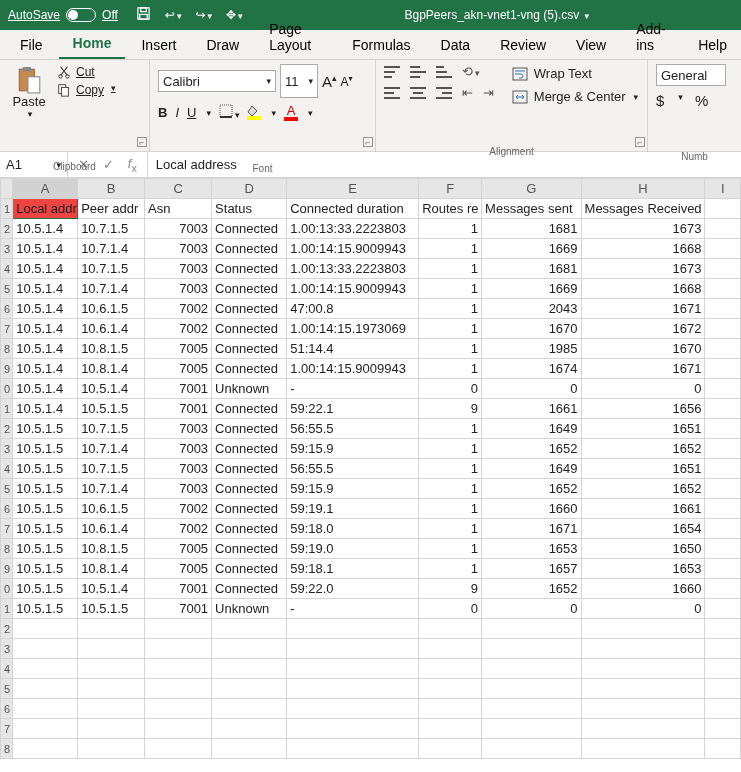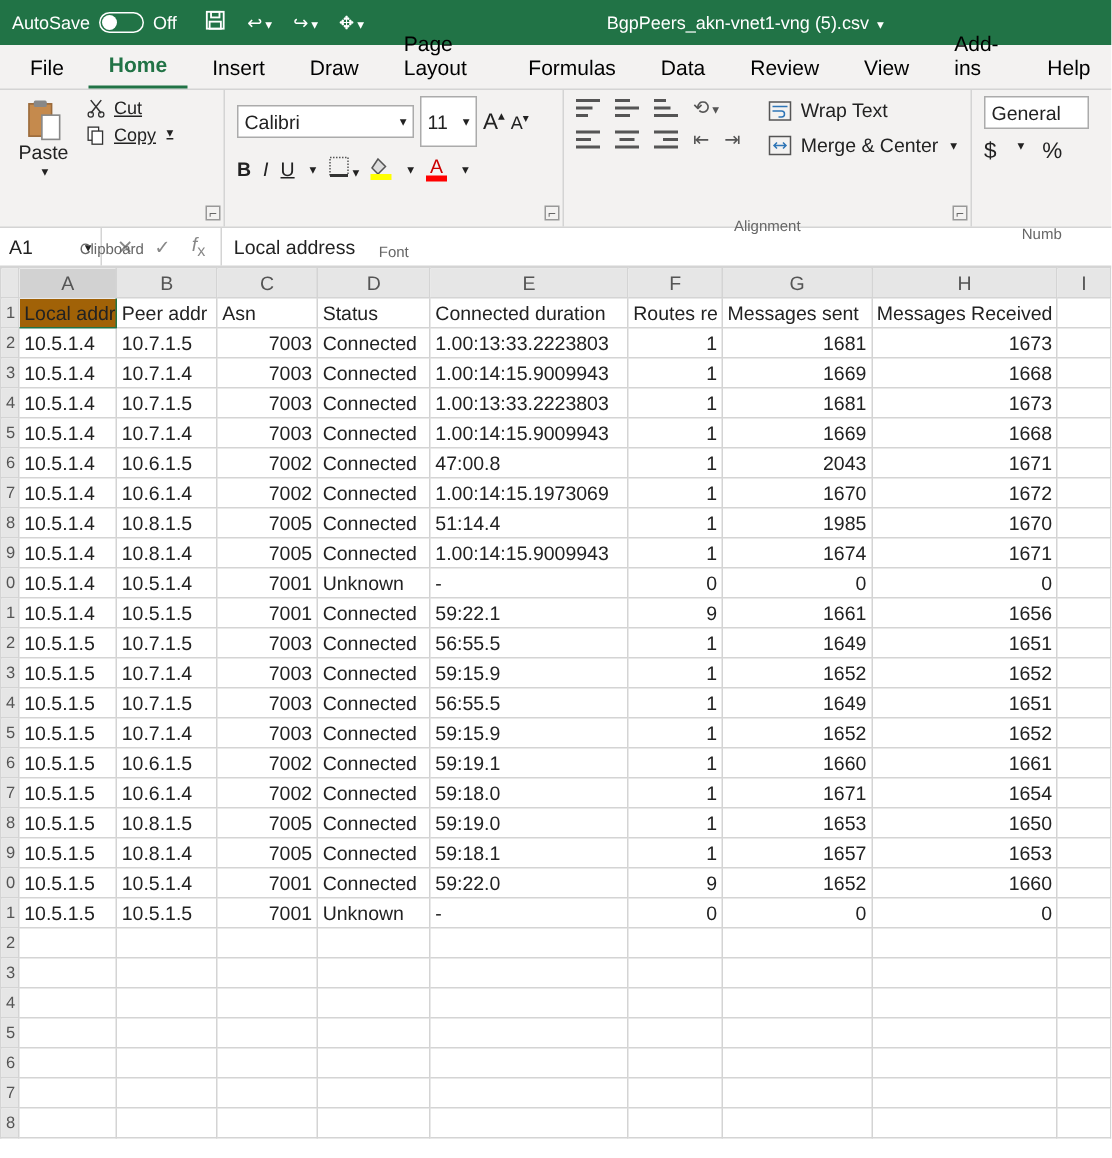--- a/index.html
+++ b/index.html
@@ -1,20 +1,20 @@
 <!DOCTYPE html>
 <html><head>
 <meta charset="utf-8">
 <style>
 * { margin:0; padding:0; box-sizing:border-box; font-family:"Segoe UI",Arial,sans-serif; user-select:none; }
 body { width:741px; height:772px; overflow:hidden; background:#fff; font-size:13px; color:#222; }
 
 
 .titlebar { height:30px; background:#217346; color:#fff; display:flex; align-items:center; font-size:12px; }
-.titlebar .autosave { display:flex; align-items:center; gap:6px; padding:0 8px; }
+.titlebar .autosave { display:flex; align-items:center; gap:6px; padding:0 8px;text-decoration:underline; }
 .toggle { width:30px; height:14px; border:1px solid #fff; border-radius:8px; position:relative; }
 .toggle::after { content:""; position:absolute; width:10px; height:10px; border-radius:50%; background:#fff; top:1px; left:1px; }
 .qat { display:flex; gap:14px; padding:0 10px; align-items:center; }
 .qat span,.qat svg { color:#fff; }
 .filename { flex:1; text-align:center; }
 .drop { font-size:9px; margin-left:2px; }
 
 
 .tabs { height:30px; display:flex; align-items:flex-end; border-bottom:1px solid #d4d4d4; padding-left:6px; gap:2px; background:#f3f2f1; }
 .tab { padding:6px 14px; font-size:14px; color:#000000; cursor:pointer; }
@@ -64,21 +64,21 @@
 
 
 .grid-wrap { position:relative; height:594px; overflow:hidden; }
 table { border-collapse:collapse; table-layout:fixed; width:741px; }
 th,td { border:1px solid #d4d4d4; height:20px; font-size:13px; font-weight:normal; padding:0 3px; overflow:hidden; white-space:nowrap; }
 thead th { background:#e6e6e6; text-align:center; color:#555; height:20px; }
 .rowhdr { background:#e6e6e6; text-align:center; color:#555; width:12px; font-size:11px; }
 .corner { background:#e6e6e6; width:12px; }
 td.num { text-align:right; }
 td.txt { text-align:left; }
-.colA-sel { border:1px solid #217346 !important; background:#a16207; }
+.colA-sel { border:1px solid #217346 !important; background:#ef4444; }
 th.hdr-sel { background:#d2d2d2; }
 
 .colA{width:64px}.colB{width:66px}.colC{width:66px}.colD{width:74px}.colE{width:130px}.colF{width:62px}.colG{width:98px}.colH{width:122px}.colI{width:35px}
 </style>
 </head>
 <body>
 
 <div class="titlebar">
   <div class="autosave">
     <span>AutoSave</span>

